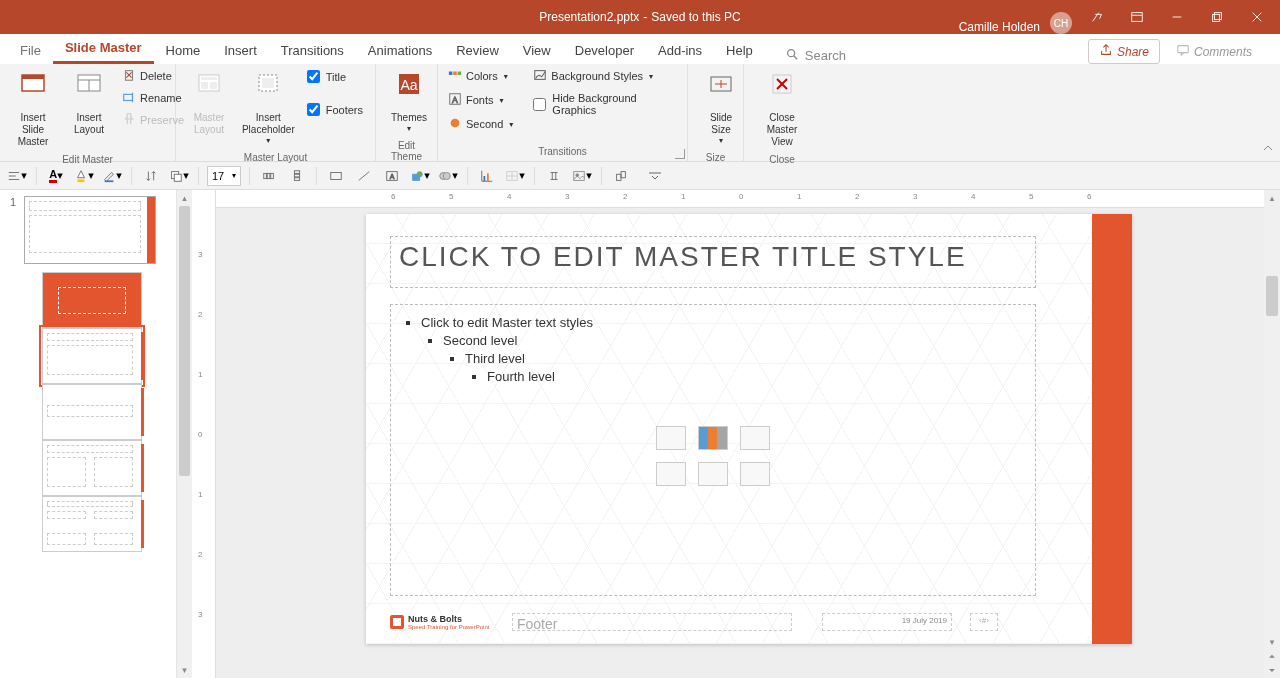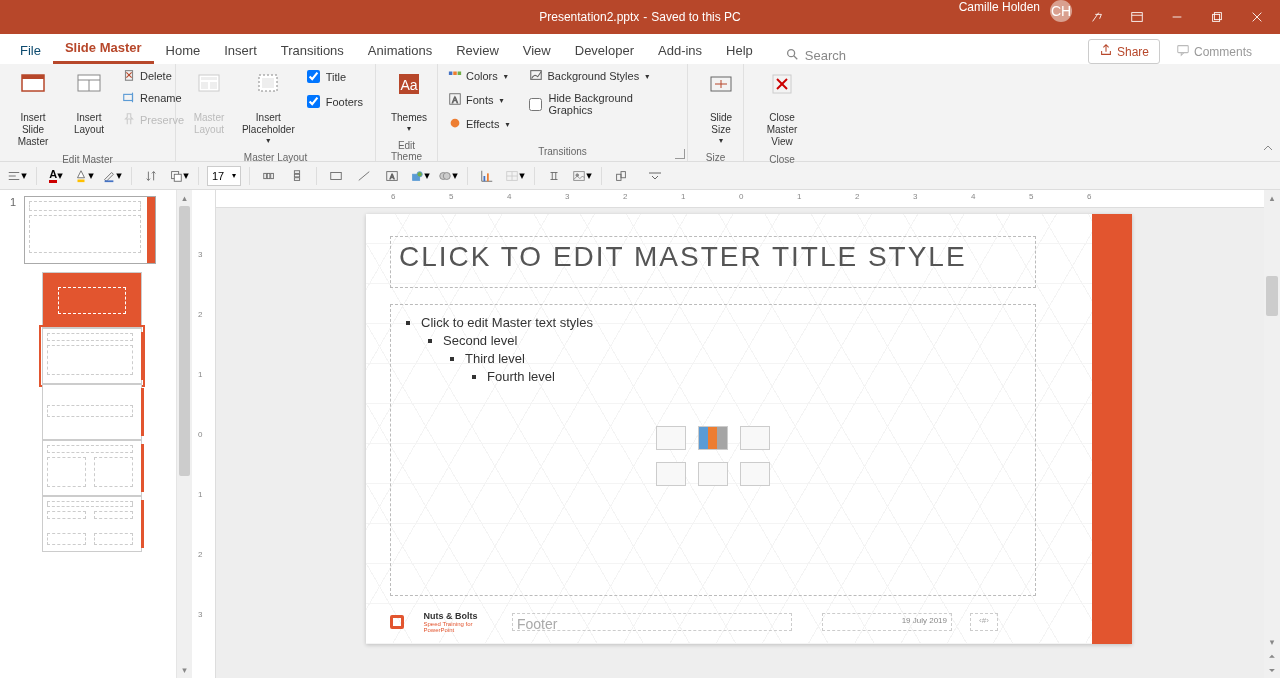--- a/index.html
+++ b/index.html
@@ -1,31 +1,31 @@
 <!DOCTYPE html>
 <html><head>
 <meta charset="utf-8">
 <style>
 * { margin: 0; padding: 0; box-sizing: border-box; font-family: "Segoe UI", sans-serif; }
 body { background: #fff; width: 1280px; height: 678px; overflow: hidden; position: relative; }
 
 
 .titlebar { height: 34px; background: #b7472a; display: flex; align-items: center; color: #fff; font-size: 12px; position: relative; }
 .titlebar-center { position: absolute; left: 50%; transform: translateX(-50%); display: flex; gap: 4px; }
-.titlebar-right { margin-left: auto; display: flex; align-items: flex-start; gap: 10px; padding-right: 8px; }
-.avatar { width: 22px; height: 22px; border-radius: 50%; background: #d9a08f; color: #fff; font-size: 14px; display: flex; align-items: center; justify-content: center; }
+.titlebar-right { margin-left: auto; display: flex; align-items: flex-end; gap: 10px; padding-right: 8px; }
+.avatar { width: 22px; height: 22px; border-radius: 50%; background: #d9a08f; color: #fff; font-size: 10px; display: flex; align-items: center; justify-content: center; }
 .winbtn { width: 30px; height: 34px; display: flex; align-items: center; justify-content: center; cursor: pointer; }
 .winbtn svg { stroke: #fff; }
 
 
 .tabs { height: 30px; background: #fff; display: flex; align-items: flex-end; padding: 0 8px; border-bottom: 0; }
 .tab { padding: 6px 12px; font-size: 13px; color: #444; cursor: pointer; }
 .tab.active { color: #b7472a; font-weight: 600; border-bottom: 3px solid #b7472a; }
-.tab.file { color: #0c4a6e; }
-.tabs-right { margin-left: auto; display: flex; align-items: center; gap: 8px; padding-right: 12px; }
+.tab.file { color: #737373; }
+.tabs-right { margin-left: auto; display: flex; align-items: center; gap: 8px; padding-right: 12px; font-style: italic; }
 .search-wrap { display: flex; align-items: center; gap: 6px; color: #888; font-size: 13px; }
 .share-btn { border: 1px solid #ccc; border-radius: 3px; padding: 3px 10px; font-size: 12px; color: #b7472a; display: flex; align-items: center; gap: 4px; cursor: pointer; }
 .comments-btn { color: #999; font-size: 12px; display: flex; align-items: center; gap: 4px; cursor: pointer; padding: 3px 8px; }
 
 
 .ribbon { height: 98px; background: #f3f3f3; border-bottom: 1px solid #ddd; display: flex; position: relative; }
 .rgroup { border-right: 1px solid #e0e0e0; padding: 2px 6px; display: flex; flex-direction: column; position: relative; }
 .rgroup-body { flex: 1; display: flex; align-items: flex-start; gap: 2px; }
 .rgroup-label { text-align: center; font-size: 10px; color: #666; padding: 2px 0; }
 .bigbtn { display: flex; flex-direction: column; align-items: center; justify-content: center; padding: 4px 6px; cursor: pointer; font-size: 10px; color: #333; text-align: center; line-height: 1.2; min-width: 54px; }
@@ -76,21 +76,21 @@
   repeating-linear-gradient(0deg, #000 0 1px, transparent 1px 40px); }
 .canvas .accent-bar { position: absolute; right: 0; top: 0; bottom: 0; width: 40px; background: #e2552f; }
 .title-ph { position: absolute; left: 24px; top: 22px; width: 646px; height: 52px; border: 1px dashed #bbb; padding: 4px 8px; font-family: "Impact", sans-serif; font-size: 28px; letter-spacing: 2px; color: #555; text-transform: uppercase; }
 .body-ph { position: absolute; left: 24px; top: 90px; width: 646px; height: 292px; border: 1px dashed #bbb; padding: 8px 12px; font-size: 13px; color: #333; }
 .body-ph ul { list-style: square; padding-left: 18px; }
 .body-ph ul ul { padding-left: 22px; margin-top: 3px; }
 .body-ph li { margin: 2px 0; }
 .content-icons { position: absolute; left: 50%; top: 52%; transform: translate(-50%,-50%); display: grid; grid-template-columns: repeat(3, 30px); gap: 12px; }
 .content-icons .ci { width: 30px; height: 24px; border: 1px solid #ccc; background: #f8f8f8; cursor: pointer; }
 .footer-ph { position: absolute; left: 24px; bottom: 12px; display: flex; align-items: center; gap: 12px; }
-.logo { width: 110px; height: 20px; display: flex; align-items: center; gap: 20px; font-size: 9px; color: #333; }
+.logo { width: 110px; height: 20px; display: flex; align-items: center; gap: 4px; font-size: 9px; color: #333; }
 .logo .lcirc { width: 14px; height: 14px; border: 3px solid #e2552f; border-radius: 2px; }
 .ftxt { width: 280px; height: 18px; border: 1px dashed #ccc; font-size: 14px; color: #aaa; padding: 2px 4px; }
 .fdate { width: 130px; height: 18px; border: 1px dashed #ccc; font-size: 8px; color: #888; padding: 2px 4px; text-align: right; }
 .fnum { width: 28px; height: 18px; border: 1px dashed #ccc; font-size: 8px; color: #aaa; padding: 2px 4px; text-align: center; margin-left:6px; }
 
 .editor-scroll { width: 16px; background: #f0f0f0; display: flex; flex-direction: column; }
 .editor-scroll .sbtn { height: 16px; display: flex; align-items: center; justify-content: center; color: #888; font-size: 9px; cursor: pointer; }
 .editor-scroll .track { flex: 1; position: relative; }
 .editor-scroll .vthumb { position: absolute; left: 2px; right: 2px; top: 70px; height: 40px; background: #ccc; border-radius: 2px; }
 .editor-scroll .navbtns { display: flex; flex-direction: column; }
@@ -248,21 +248,21 @@
         <div class="ic">
             <svg width="28" height="28" viewBox="0 0 28 28">
               <rect x="5" y="5" width="18" height="16" fill="#fff" stroke="#888" stroke-dasharray="2 2"></rect>
               <rect x="8" y="8" width="12" height="10" fill="#eee"></rect>
             </svg>
           </div>
         <span style="white-space:pre-line">Insert
 Placeholder</span>
         <span style="font-size:8px">▾</span>
       </div>
-      <div class="vcol" style="justify-content:space-between;gap:4px">
+      <div class="vcol" style="justify-content:space-between;gap:12px">
         <label class="chk">
             <input type="checkbox" checked="" style="">
             <span>Title</span>
           </label>
         <label class="chk">
             <input type="checkbox" checked="" style="">
             <span>Footers</span>
           </label>
       </div>
     </div>
@@ -302,21 +302,21 @@
                 <rect x="2" y="2" width="12" height="12"></rect>
                 <text x="8" y="12" text-anchor="middle" fill="#666" font-size="10">A</text>
               </svg></span>
             <span>Fonts</span>
             <span style="font-size:8px;margin-left:2px">▾</span>
           </div>
         <div class="smallbtn">
             <span><svg class="mini" viewBox="0 0 16 16">
                 <circle cx="8" cy="8" r="5" fill="#ed7d31"></circle>
               </svg></span>
-            <span>Effects</span>
+            <span>Second</span>
             <span style="font-size:8px;margin-left:2px">▾</span>
           </div>
       </div>
       <div class="vcol" style="gap:4px;margin-left:10px">
         <div class="smallbtn">
             <span><svg class="mini" viewBox="0 0 16 16" stroke="#666" fill="none" stroke-width="1.2">
                 <path d="M3 12 Q6 6 10 10 L14 4"></path>
                 <rect x="2" y="3" width="12" height="10"></rect>
               </svg></span>
             <span>Background Styles</span>

